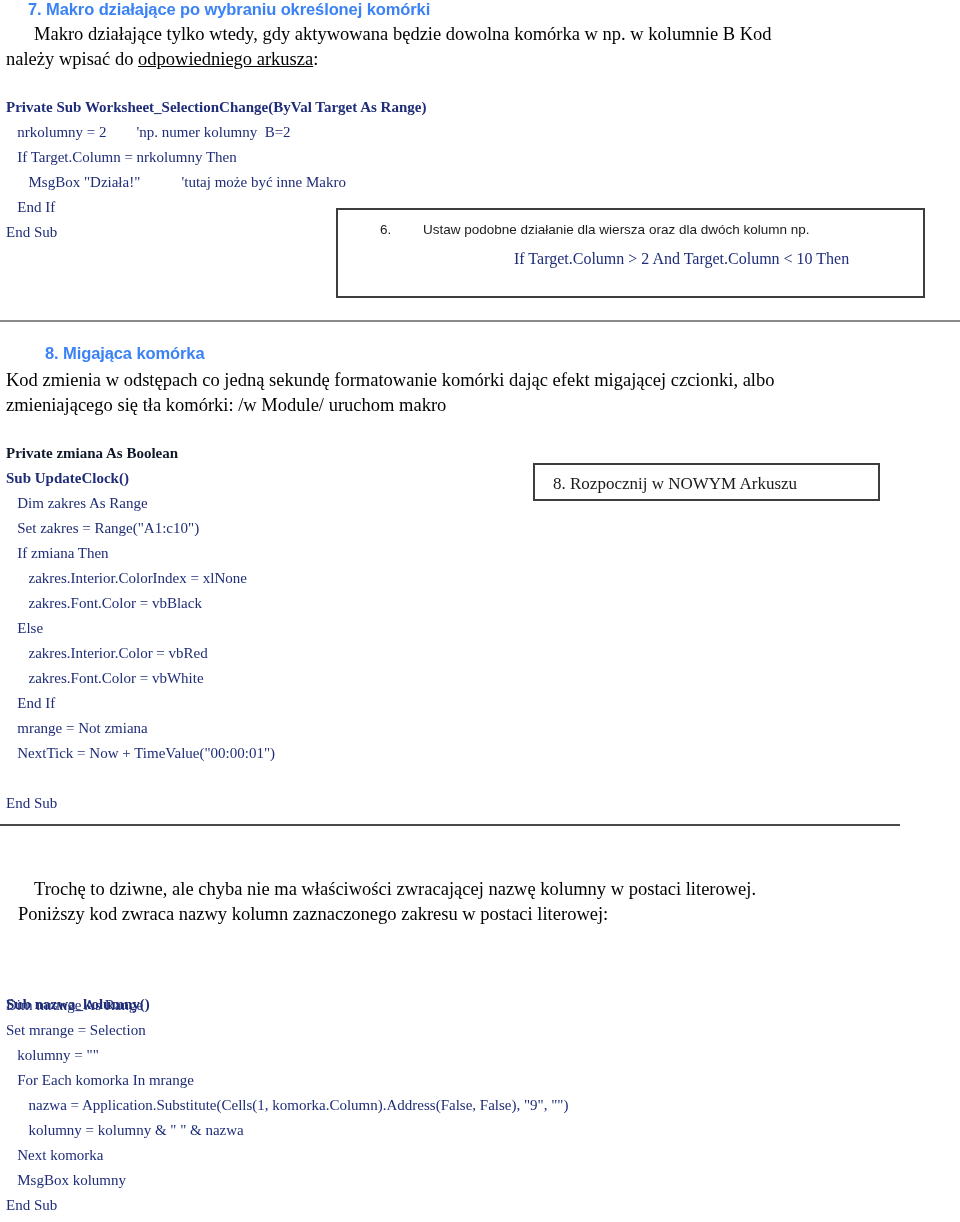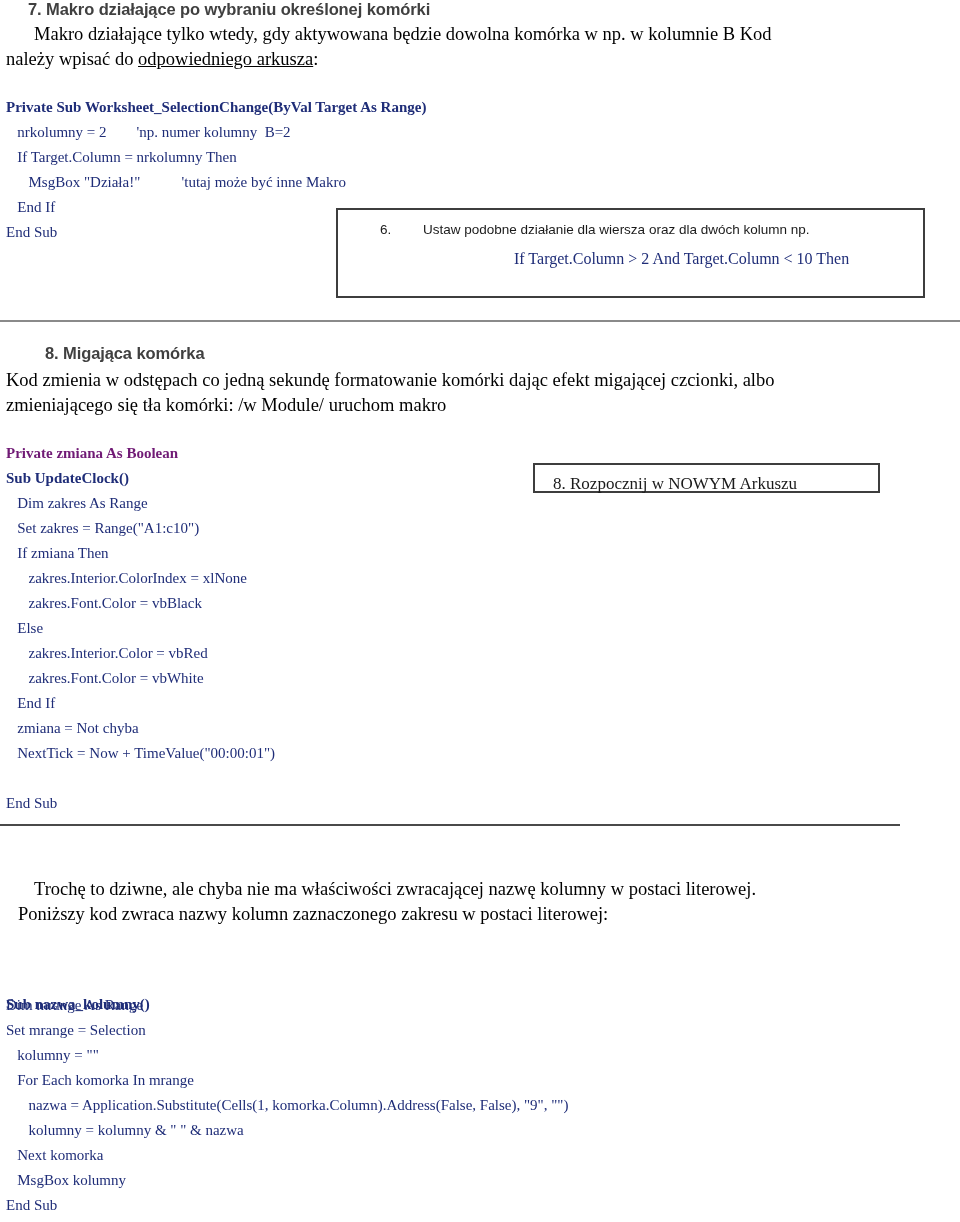--- a/index.html
+++ b/index.html
@@ -22,21 +22,21 @@
   }
 
   
   .blk { position: absolute; }
 
   .sec-heading {
     font-family: "Liberation Sans", sans-serif;
     font-weight: bold;
     font-size: 16.5px;
     letter-spacing: -0.1px;
-    color: #404040;
+    color: #3b82f6;
     white-space: nowrap;
   }
   .body-text {
     font-family: "Liberation Serif", serif;
     font-size: 18.5px;
     line-height: 25px;
     color: #000;
     white-space: nowrap;
   }
   .body-text .indent { display: inline-block; width: 28px; }
@@ -44,21 +44,21 @@
 
   
   .code {
     font-family: "Liberation Serif", serif;
     font-size: 15px;
     line-height: 25px;
     color: #1f2d78;
     white-space: pre;
   }
   .code.bold { font-weight: bold; }
-  .code.black { color: #701a75; font-weight: bold; }
+  .code.black { color: #0f172a; font-weight: bold; }
 
   
   .note-box {
     position: absolute;
     border: 2px solid #3d3d3d;
     background: #ffffff;
     box-sizing: border-box;
   }
   .note-line {
     font-family: "Liberation Sans", sans-serif;
@@ -129,25 +129,25 @@
   <div class="blk code bold" style="left:6px; top:466px;">Sub UpdateClock()</div>
   <div class="blk code" style="left:6px; top:491px;">   Dim zakres As Range</div>
   <div class="blk code" style="left:6px; top:516px;">   Set zakres = Range("A1:c10")</div>
   <div class="blk code" style="left:6px; top:541px;">   If zmiana Then</div>
   <div class="blk code" style="left:6px; top:566px;">      zakres.Interior.ColorIndex = xlNone</div>
   <div class="blk code" style="left:6px; top:591px;">      zakres.Font.Color = vbBlack</div>
   <div class="blk code" style="left:6px; top:616px;">   Else</div>
   <div class="blk code" style="left:6px; top:666px;">      zakres.Font.Color = vbWhite</div>
   <div class="blk code" style="left:6px; top:641px;">      zakres.Interior.Color = vbRed</div>
   <div class="blk code" style="left:6px; top:691px;">   End If</div>
-  <div class="blk code" style="left:6px; top:716px;">   zmiana = Not chyba</div>
+  <div class="blk code" style="left:6px; top:716px;">   mrange = Not zmiana</div>
   <div class="blk code" style="left:6px; top:741px;">   NextTick = Now + TimeValue("00:00:01")</div>
   <div class="blk code" style="left:6px; top:791px;">End Sub</div>
 
-  <div class="note-box" style="left:533px; top:463px; width:347px; height:30px;">
+  <div class="note-box" style="left:533px; top:463px; width:347px; height:38px;">
     <span class="note-plain" style="left:18px; top:9px;">8. Rozpocznij w NOWYM Arkuszu</span>
   </div>
 
   <div class="hrule dark" style="left:0px; top:824px; width:900px; height:2px;"></div>
 
 
   <div class="blk body-text" style="left:6px; top:877px;">
     <span class="indent"></span><span>Trochę to dziwne, ale chyba nie ma właściwości zwracającej nazwę kolumny w postaci literowej.</span>
   </div>
   <div class="blk body-text" style="left:18px; top:902px;">Poniższy kod zwraca nazwy kolumn zaznaczonego zakresu w postaci literowej:</div>

